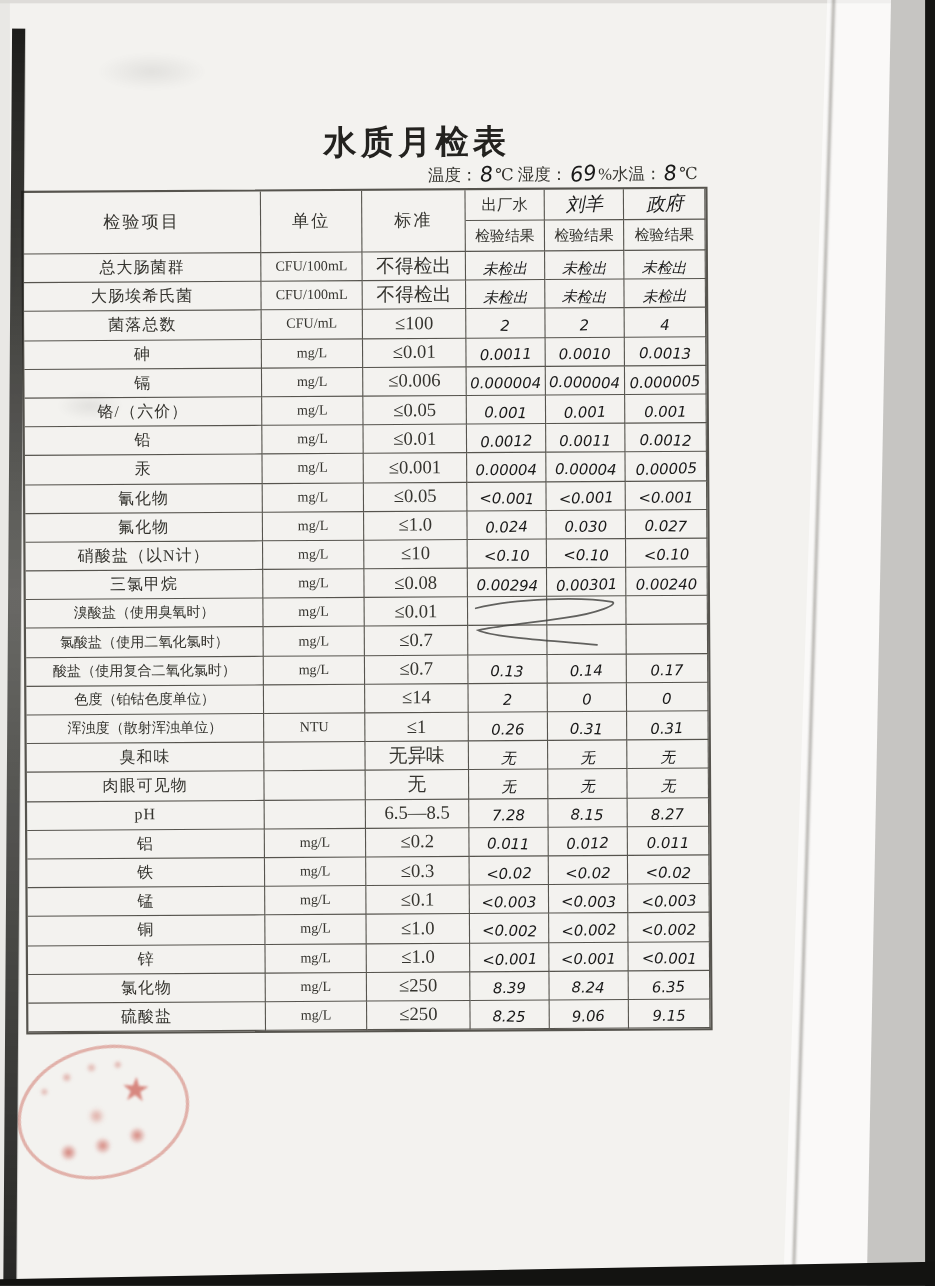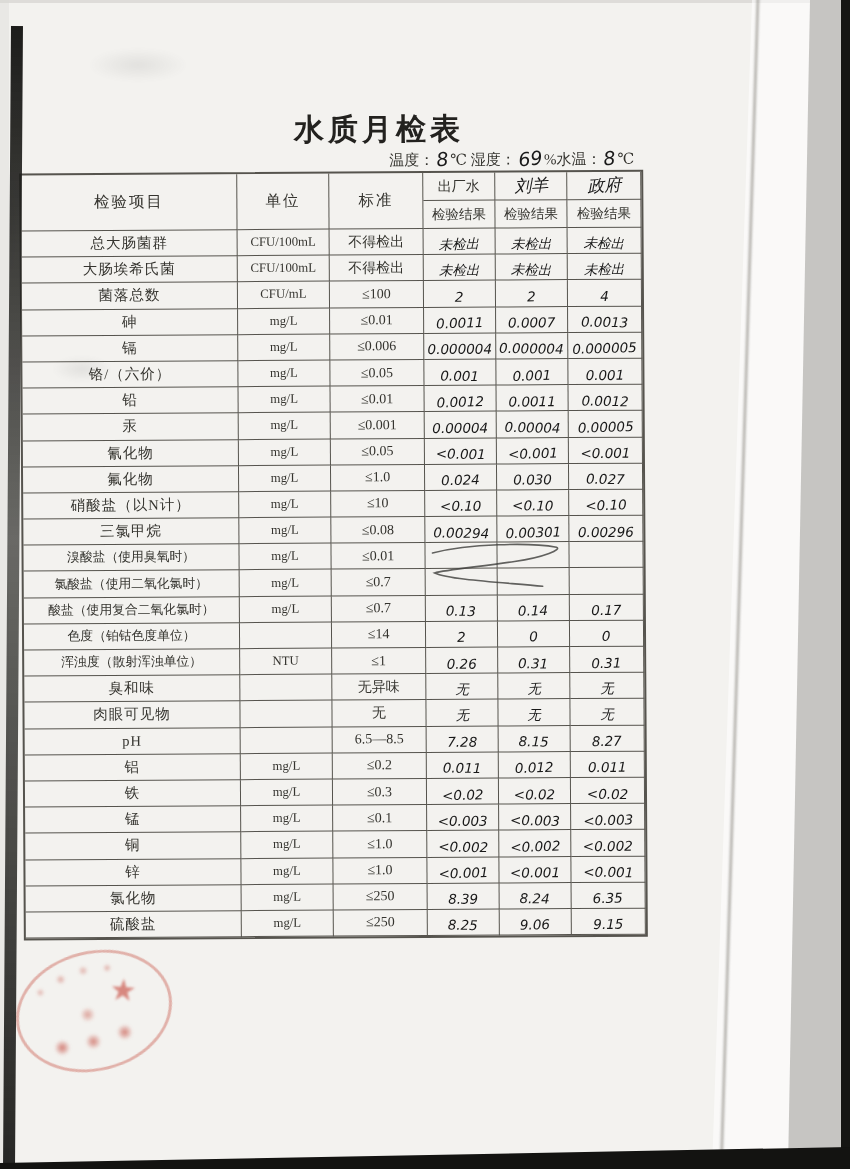--- a/index.html
+++ b/index.html
@@ -80,21 +80,21 @@
   .h-std {grid-area:1/3/3/4;font-size:15.5px;letter-spacing:2px;}
   .h-c1{grid-area:1/4/2/5;font-size:14px;}
   .h-c2{grid-area:1/5/2/6;}
   .h-c3{grid-area:1/6/2/7;}
   .h-c2 .hw,.h-c3 .hw{font-size:17px;transform:rotate(-3deg);}
   .h-s{font-size:13.5px;}
   .h-s1{grid-area:2/4/3/5;} .h-s2{grid-area:2/5/3/6;} .h-s3{grid-area:2/6/3/7;}
   .c-item{font-size:14.5px;letter-spacing:1px;}
   .c-item.long{font-size:12.8px;letter-spacing:0;}
   .c-unit{font-size:12.8px;}
-  .c-std{font-size:14px;}
+  .c-std{font-size:17px;}
   .c-res .hw{display:inline-block;font-size:13.5px;transform:rotate(var(--tilt,-1.2deg)) translateY(3px);}
 
   
   .strike{position:absolute;left:424px;top:540px;pointer-events:none;}
 
   
   .stamp{
     position:absolute;left:15px;top:951px;width:152px;height:114px;
     border:3px solid rgba(201,87,74,.42);border-radius:50%;
     transform:rotate(-14deg);filter:blur(.4px);
@@ -194,21 +194,21 @@
           <span class="hw" style="--tilt: 0deg;">4</span>
         </div>
 
   <div class="cell c-item">砷</div>
   <div class="cell c-unit">mg/L</div>
   <div class="cell c-std">≤0.01</div>
   <div class="cell c-res">
           <span class="hw" style="--tilt: -1.4deg;">0.0011</span>
         </div>
   <div class="cell c-res">
-          <span class="hw" style="--tilt: 0deg;">0.0007</span>
+          <span class="hw" style="--tilt: 0deg;">0.0010</span>
         </div>
   <div class="cell c-res">
           <span class="hw" style="--tilt: 1.4deg;">0.0013</span>
         </div>
 
   <div class="cell c-item">镉</div>
   <div class="cell c-unit">mg/L</div>
   <div class="cell c-std">≤0.006</div>
   <div class="cell c-res">
           <span class="hw" style="--tilt: 0deg;">0.000004</span>
@@ -301,21 +301,21 @@
   <div class="cell c-item">三氯甲烷</div>
   <div class="cell c-unit">mg/L</div>
   <div class="cell c-std">≤0.08</div>
   <div class="cell c-res">
           <span class="hw" style="--tilt: 1.4deg;">0.00294</span>
         </div>
   <div class="cell c-res">
           <span class="hw" style="--tilt: -1.4deg;">0.00301</span>
         </div>
   <div class="cell c-res">
-          <span class="hw" style="--tilt: 0deg;">0.00296</span>
+          <span class="hw" style="--tilt: 0deg;">0.00240</span>
         </div>
 
   <div class="cell c-item long">溴酸盐（使用臭氧时）</div>
   <div class="cell c-unit">mg/L</div>
   <div class="cell c-std">≤0.01</div>
   <div class="cell c-res">
           <span class="hw" style="--tilt: -1.4deg;"></span>
         </div>
   <div class="cell c-res">
           <span class="hw" style="--tilt: 0deg;"></span>

